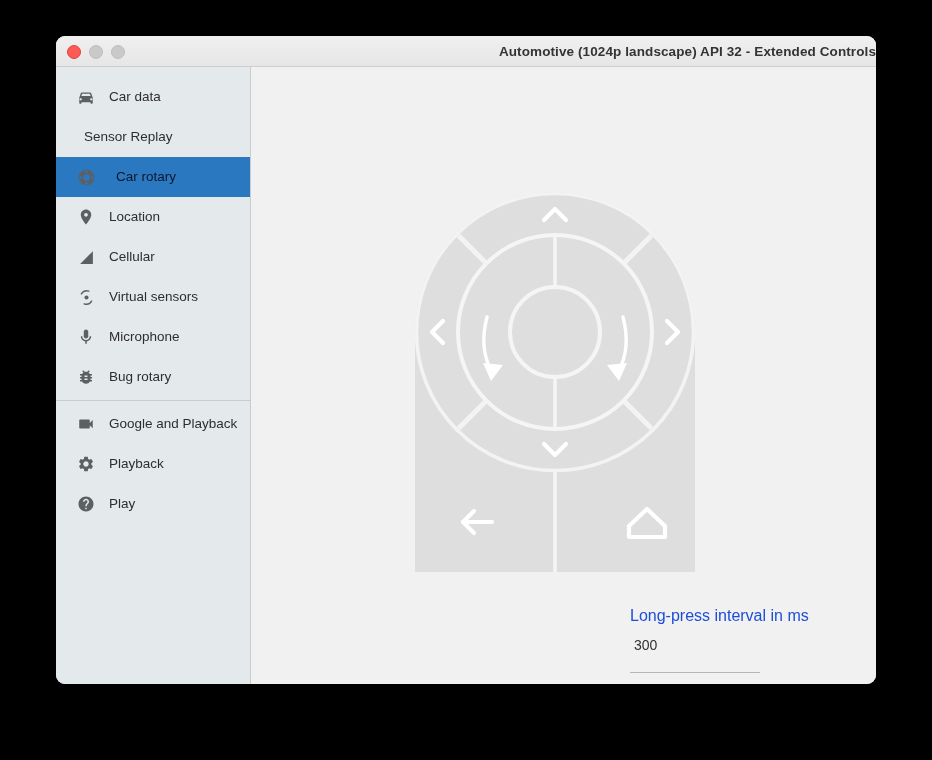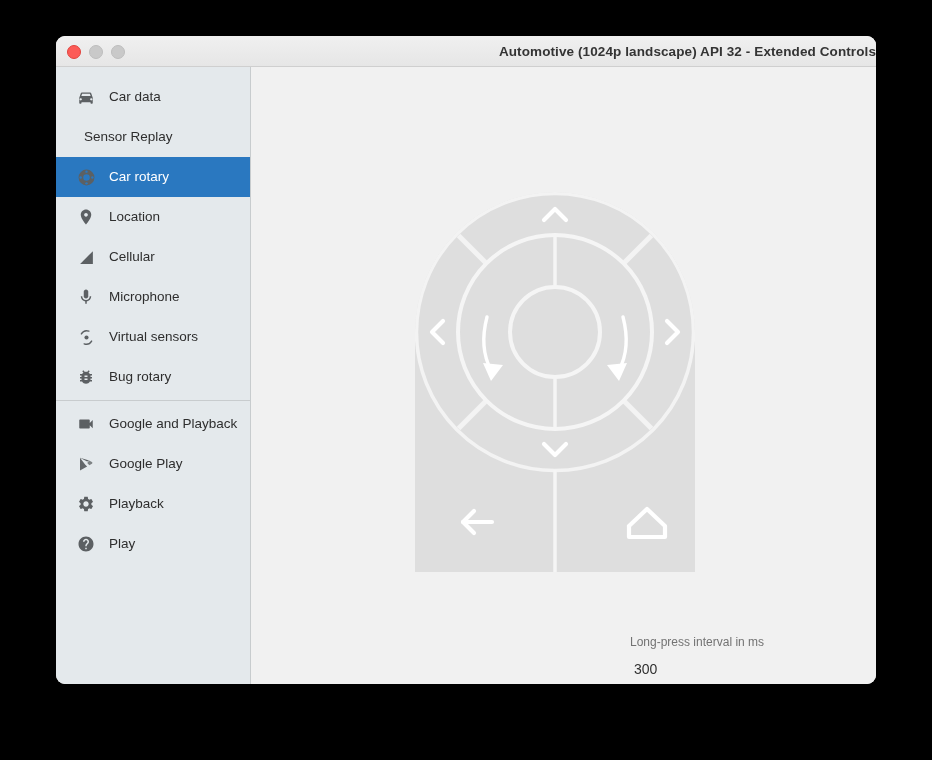--- a/index.html
+++ b/index.html
@@ -118,21 +118,21 @@
     display: flex;
     align-items: center;
     justify-content: center;
   }
   .nav-item .ico svg { display: block; }
   .nav-label {
     font-size: 13.5px;
     color: #2e2e2e;
     line-height: 1;
   }
-  .nav-item.selected .nav-label { color: #ffffff; }
+  .nav-item.selected .nav-label { color: #0f172a; margin-left: 7px; }
 
   .nav-item.subitem {
     padding-left: 28px;
   }
   .nav-item.subitem .nav-label { font-size: 13.5px; }
 
   .nav-sep {
     height: 1px;
     background: #c8ccce;
     margin: 3px 0 3px 0;
@@ -160,25 +160,24 @@
   .rotary-wrap svg { display: block; }
 
   
   .lp-block {
     position: absolute;
     left: 379px;
     top: 540px;
     width: 220px;
   }
   .lp-label {
-    font-size: 12px;
-    color: #737373;
+    font-size: 16px;
+    color: #1d4ed8;
     margin-bottom: 9px;
     display: block;
-    margin-top: 28px;
   }
   .lp-input {
     width: 126px;
     height: 22px;
     border: none;
     border-bottom: 1px solid #b6b6b6;
     background: transparent;
     font-family: "Liberation Sans", sans-serif;
     font-size: 14px;
     color: #303030;
@@ -248,69 +247,59 @@
           <span class="ico">
             <svg width="17" height="17" viewBox="0 0 24 24">
               <path d="M3 21h18V3L3 21z" fill="#5c6063"></path>
             </svg>
           </span>
           <span class="nav-label">Cellular</span>
         </div>
 
         <div class="nav-item">
           <span class="ico">
-            <svg width="18" height="18" viewBox="0 0 24 24" fill="#5c6063">
-              <path d="M12 14c1.66 0 3-1.34 3-3V5c0-1.66-1.34-3-3-3S9 3.34 9 5v6c0 1.66 1.34 3 3 3z"></path>
-              <path d="M17 11c0 2.76-2.24 5-5 5s-5-2.24-5-5H5c0 3.53 2.61 6.43 6 6.92V21h2v-3.08c3.39-.49 6-3.39 6-6.92h-2z"></path>
-            </svg>
-          </span>
-          <span class="nav-label">Microphone</span>
-        </div>
-
-        <div class="nav-item">
-          <span class="ico">
             <svg width="19" height="19" viewBox="0 0 24 24">
               <path d="M5.5 7.5A8 8 0 0 1 15 4" stroke="#5c6063" stroke-width="1.7" fill="none" stroke-linecap="round"></path>
               <path d="M18.5 16.5A8 8 0 0 1 9 20" stroke="#5c6063" stroke-width="1.7" fill="none" stroke-linecap="round"></path>
               <circle cx="12" cy="12" r="2.6" fill="#5c6063"></circle>
             </svg>
           </span>
           <span class="nav-label">Virtual sensors</span>
         </div>
 
         <div class="nav-item">
           <span class="ico">
             <svg width="18" height="18" viewBox="0 0 24 24" fill="#5c6063">
+              <path d="M12 14c1.66 0 3-1.34 3-3V5c0-1.66-1.34-3-3-3S9 3.34 9 5v6c0 1.66 1.34 3 3 3z"></path>
+              <path d="M17 11c0 2.76-2.24 5-5 5s-5-2.24-5-5H5c0 3.53 2.61 6.43 6 6.92V21h2v-3.08c3.39-.49 6-3.39 6-6.92h-2z"></path>
+            </svg>
+          </span>
+          <span class="nav-label">Microphone</span>
+        </div>
+
+        <div class="nav-item">
+          <span class="ico">
+            <svg width="18" height="18" viewBox="0 0 24 24" fill="#5c6063">
               <path d="M20 8h-2.81a5.985 5.985 0 0 0-1.82-1.96L17 4.41 15.59 3l-2.17 2.17C12.96 5.06 12.49 5 12 5s-.96.06-1.41.17L8.41 3 7 4.41l1.62 1.63C7.88 6.55 7.26 7.22 6.81 8H4v2h2.09c-.05.33-.09.66-.09 1v1H4v2h2v1c0 .34.04.67.09 1H4v2h2.81c1.04 1.79 2.97 3 5.19 3s4.15-1.21 5.19-3H20v-2h-2.09c.05-.33.09-.66.09-1v-1h2v-2h-2v-1c0-.34-.04-.67-.09-1H20V8zm-6 8h-4v-2h4v2zm0-4h-4v-2h4v2z"></path>
             </svg>
           </span>
           <span class="nav-label">Bug rotary</span>
         </div>
 
         <div class="nav-sep"></div>
 
         <div class="nav-item">
           <span class="ico">
             <svg width="18" height="18" viewBox="0 0 24 24" fill="#5c6063">
               <path d="M17 10.5V7c0-.55-.45-1-1-1H4c-.55 0-1 .45-1 1v10c0 .55.45 1 1 1h12c.55 0 1-.45 1-1v-3.5l4 4v-11l-4 4z"></path>
             </svg>
           </span>
           <span class="nav-label">Google and Playback</span>
         </div>
 
-        <div class="nav-item">
-          <span class="ico">
-            <svg width="18" height="18" viewBox="0 0 24 24" fill="#5c6063">
-              <path d="M4 3.5v17l9.5-5.2-2.4-2.4L4 3.5z" opacity="0.95"></path>
-              <path d="M4 3.5l9.5 5.1 2.6-1.4L4 3.5z"></path>
-              <path d="M16.1 7.2L19.9 9.3c.9.5.9 1.8 0 2.3l-3.5 1.9-2.7-2.7 2.4-3.6z" opacity="0.75"></path>
-            </svg>
-          </span>
-          <span class="nav-label">Google Play</span>
-        </div>
 
         <div class="nav-item">
           <span class="ico">
             <svg width="18" height="18" viewBox="0 0 24 24" fill="#5c6063">
               <path d="M19.14 12.94c.04-.3.06-.61.06-.94 0-.32-.02-.64-.07-.94l2.03-1.58c.18-.14.23-.41.12-.61l-1.92-3.32c-.12-.22-.37-.29-.59-.22l-2.39.96c-.5-.38-1.03-.7-1.62-.94l-.36-2.54c-.04-.24-.24-.41-.48-.41h-3.84c-.24 0-.43.17-.47.41l-.36 2.54c-.59.24-1.13.57-1.62.94l-2.39-.96c-.22-.08-.47 0-.59.22L2.74 8.87c-.12.21-.08.47.12.61l2.03 1.58c-.05.3-.09.63-.09.94s.02.64.07.94l-2.03 1.58c-.18.14-.23.41-.12.61l1.92 3.32c.12.22.37.29.59.22l2.39-.96c.5.38 1.03.7 1.62.94l.36 2.54c.05.24.24.41.48.41h3.84c.24 0 .44-.17.47-.41l.36-2.54c.59-.24 1.13-.56 1.62-.94l2.39.96c.22.08.47 0 .59-.22l1.92-3.32c.12-.22.07-.47-.12-.61l-2.01-1.58zM12 15.6c-1.98 0-3.6-1.62-3.6-3.6s1.62-3.6 3.6-3.6 3.6 1.62 3.6 3.6-1.62 3.6-3.6 3.6z"></path>
             </svg>
           </span>
           <span class="nav-label">Playback</span>
         </div>
 

